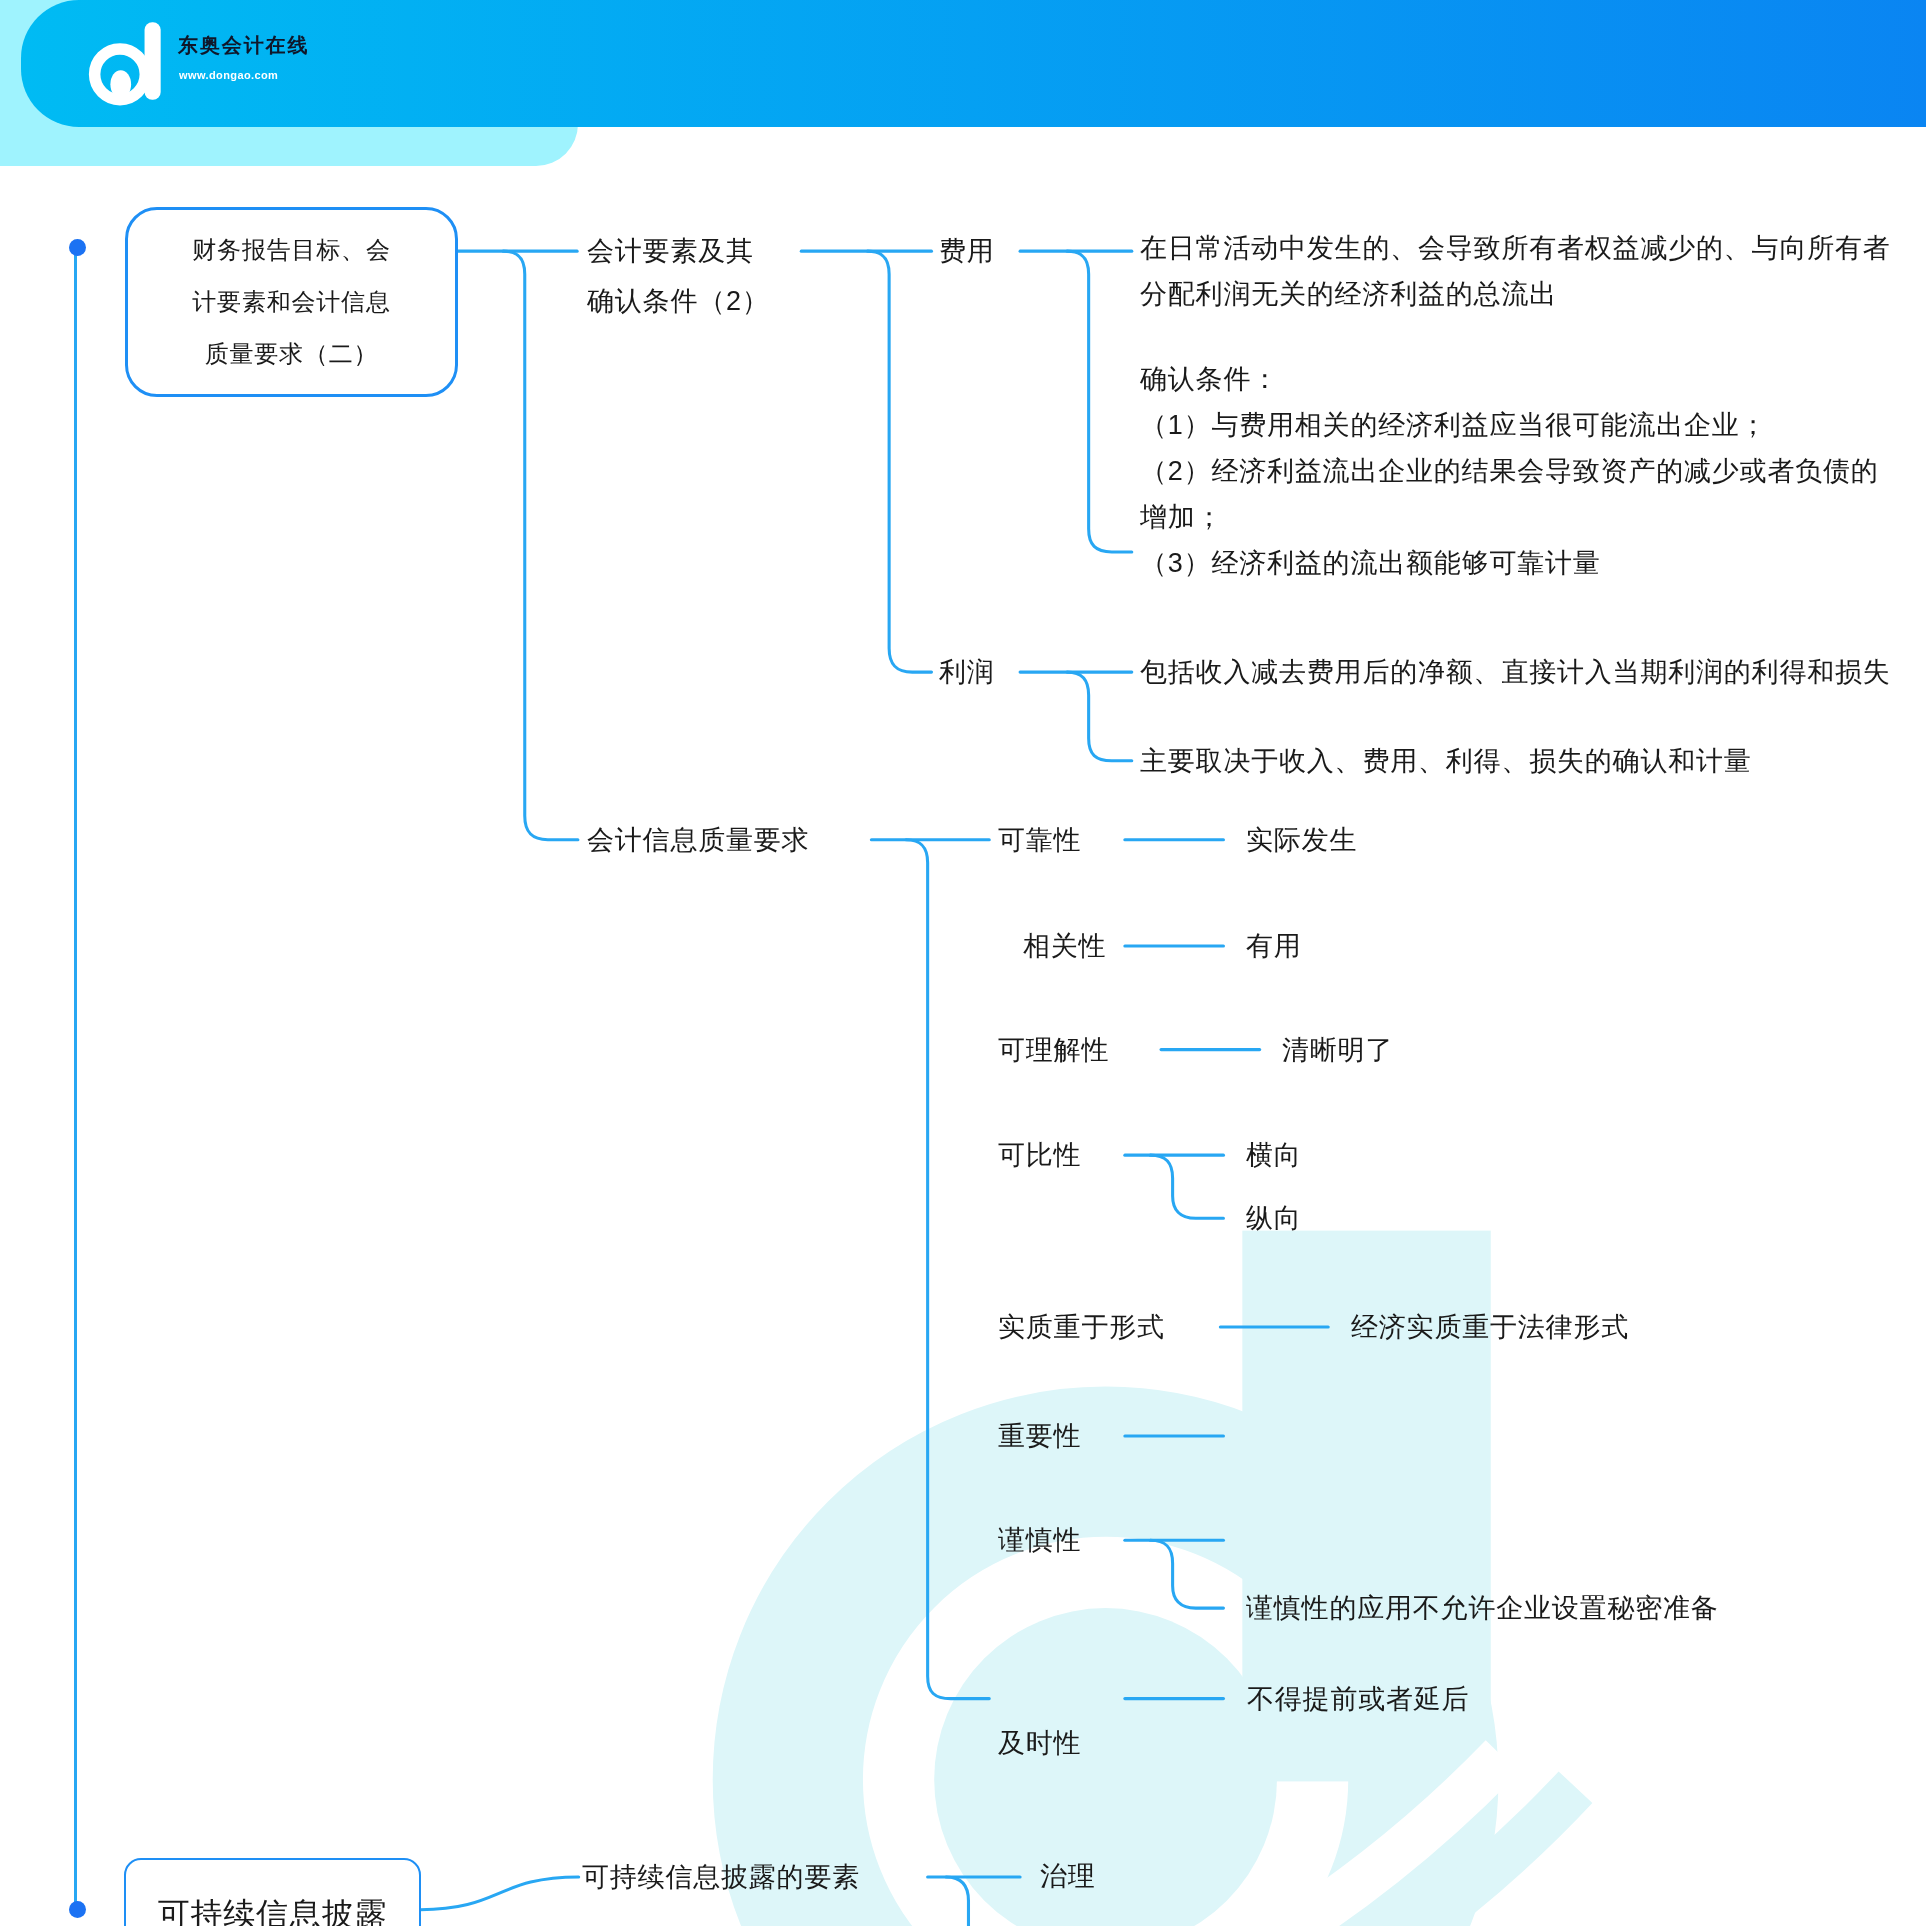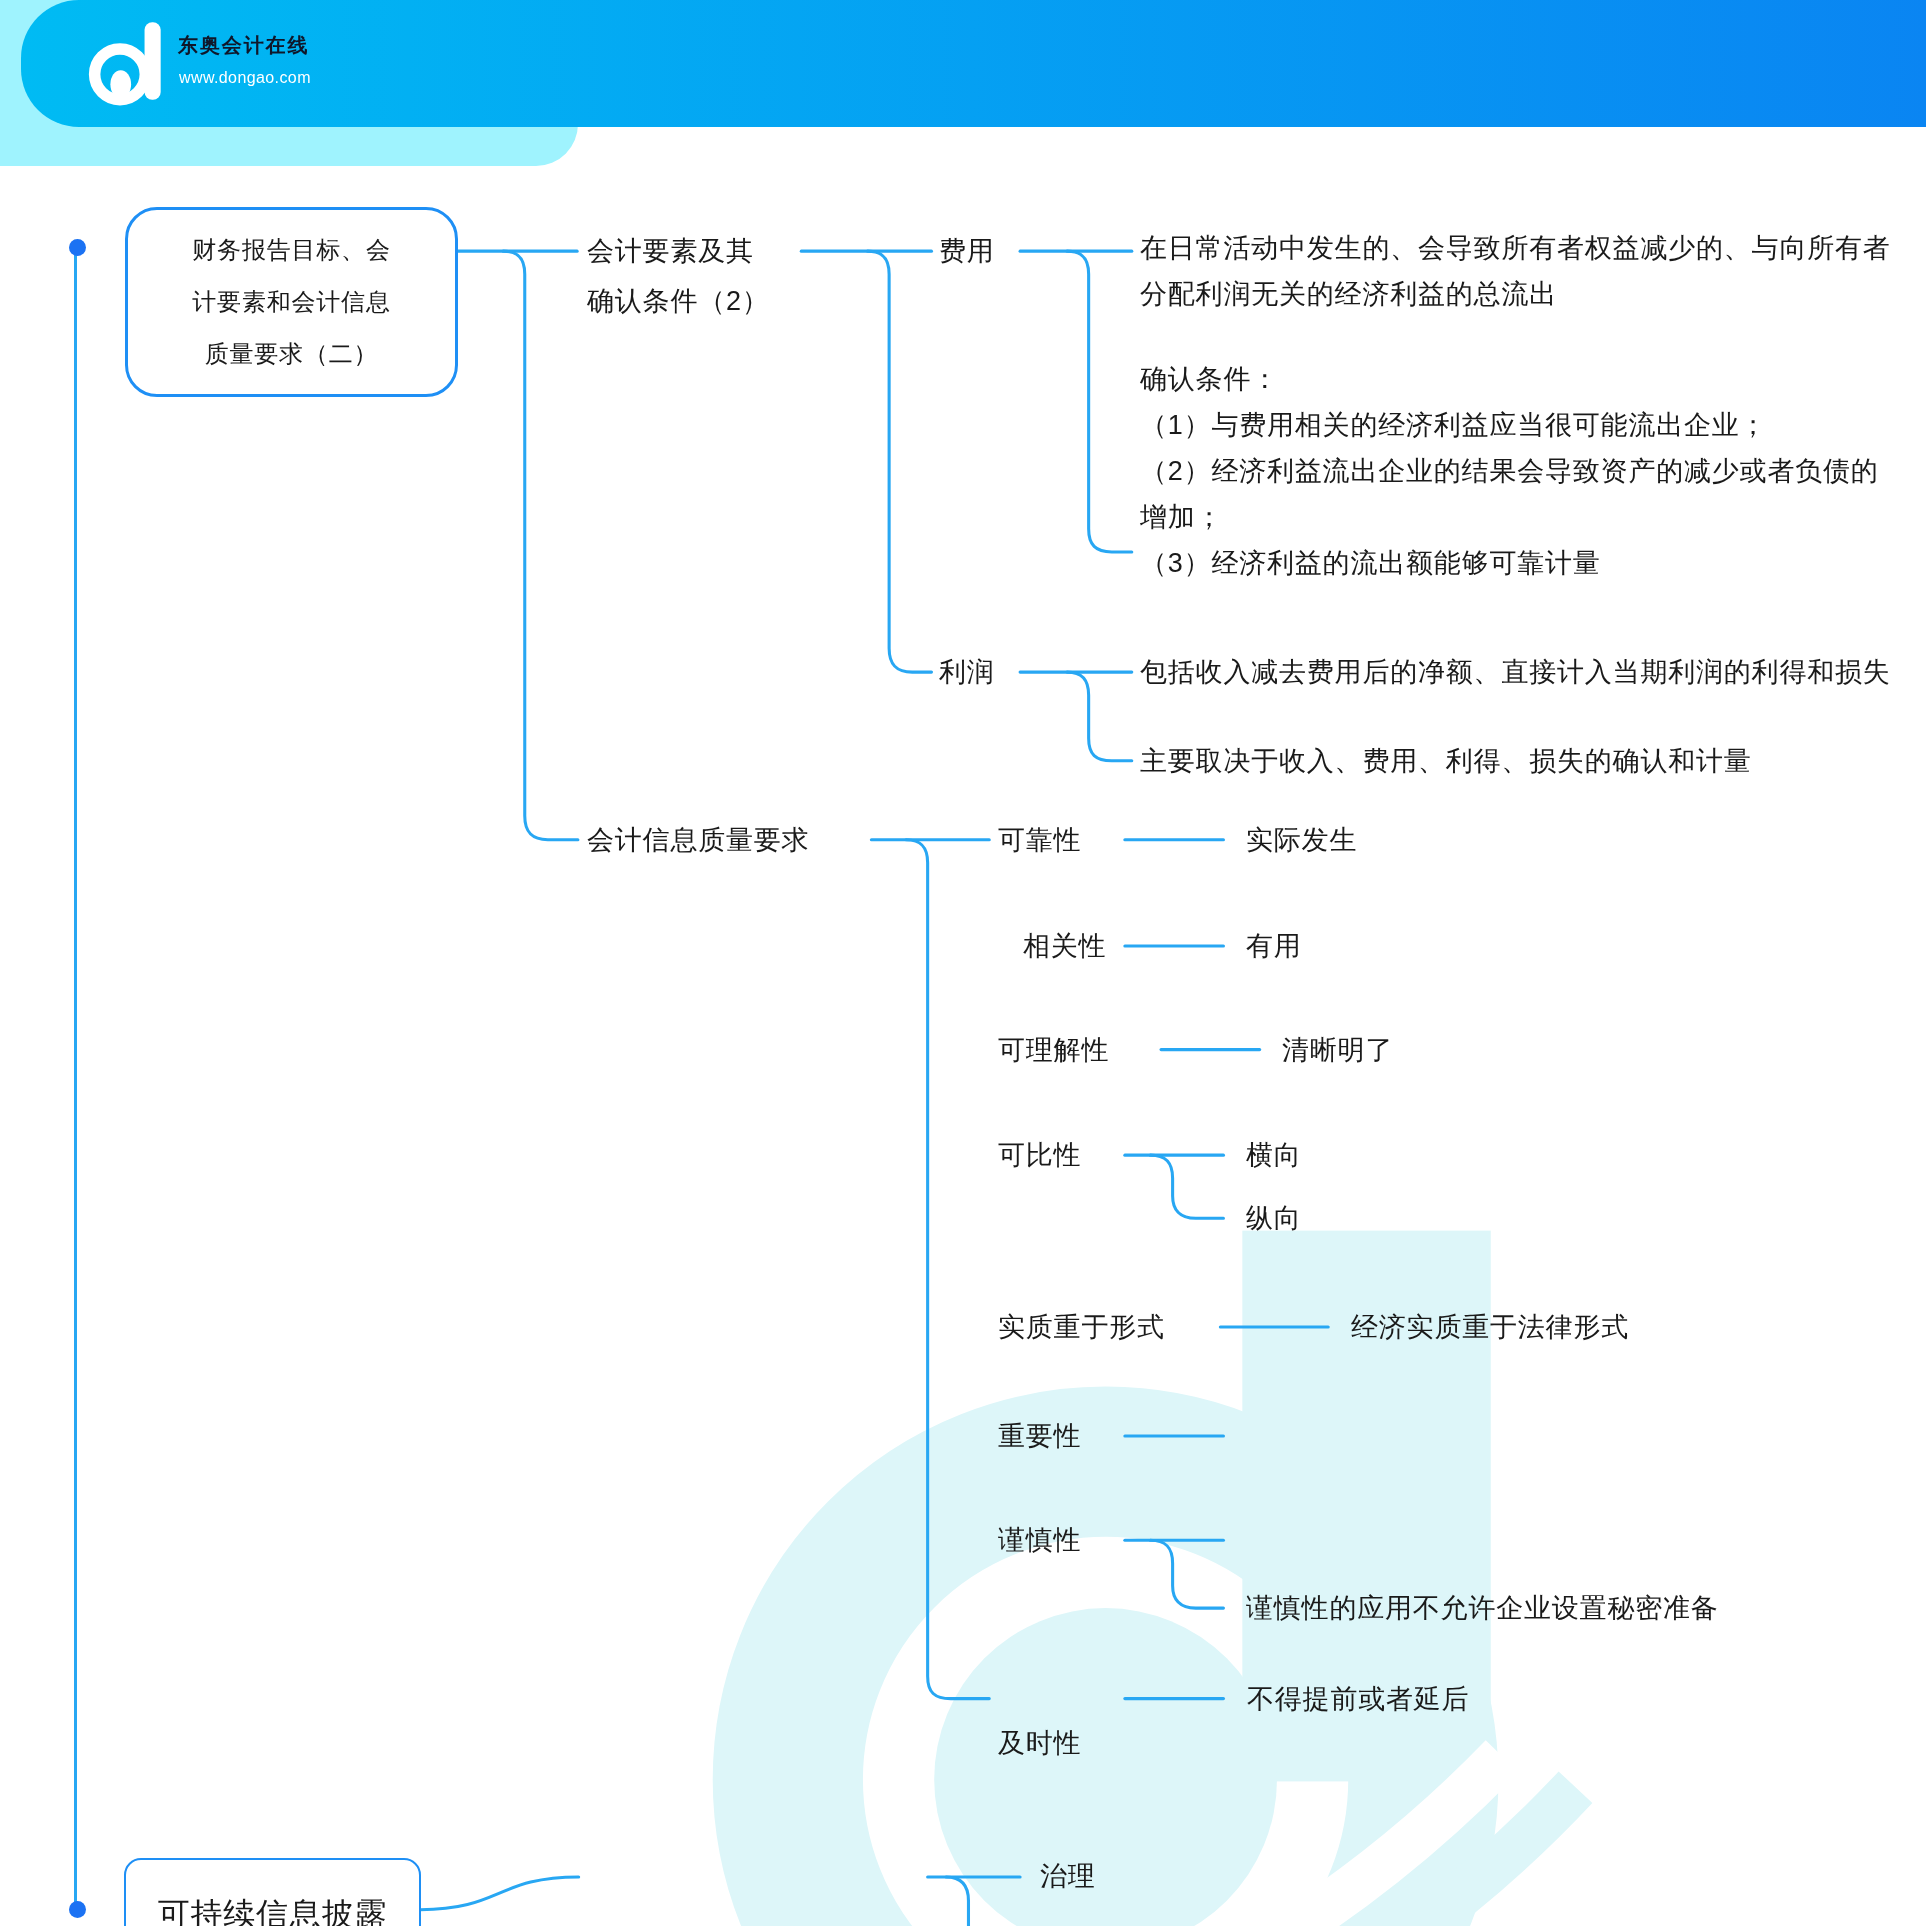--- a/index.html
+++ b/index.html
@@ -12,21 +12,21 @@
   .hdr-strip{
     position:absolute;left:0;top:0;width:578px;height:166px;
     background:#9ff3fe;border-radius:0 0 42px 0;
   }
   .hdr-bar{
     position:absolute;left:21px;top:0;width:2117px;height:127px;
     background:linear-gradient(90deg,#00bbf3 0%,#0b7ff2 100%);
     border-radius:58px 0 0 58px;
   }
   .brand-name{position:absolute;left:178px;top:32px;font-size:20px;font-weight:700;color:#0f172a;letter-spacing:1.9px;white-space:nowrap;}
-  .brand-url{position:absolute;left:179px;top:69px;font-size:16px;font-weight:400;color:#fff;letter-spacing:0.4px;white-space:nowrap;}
+  .brand-url{position:absolute;left:179px;top:69px;font-size:11px;font-weight:700;color:#fff;letter-spacing:0.4px;white-space:nowrap;}
   
   .spine{position:absolute;left:74px;top:248px;width:2.7px;height:1662px;background:#28a7f3;}
   .dot{position:absolute;width:17px;height:17px;border-radius:50%;background:#1b72f3;}
   .root-box{
     position:absolute;background:#fff;border:3.1px solid #1e8ff5;border-radius:32px;
     display:flex;flex-direction:column;align-items:center;justify-content:center;
     font-size:24px;font-weight:500;line-height:52px;text-align:center;letter-spacing:0.8px;
   }
   .t{position:absolute;white-space:nowrap;font-size:27px;font-weight:500;line-height:46px;letter-spacing:0.8px;}
   .t2{line-height:50px;}
@@ -128,20 +128,21 @@
   <div class="t" style="left:998px;top:1517px;">谨慎性</div>
   <div class="t" style="left:1246px;top:1585px;">谨慎性的应用不允许企业设置秘密准备</div>
 
   <div class="t" style="left:998px;top:1676px;margin-top:44px;">及时性</div>
   <div class="t" style="left:1247px;top:1676px;">不得提前或者延后</div>
 
   <div class="root-box" style="left:124px;top:1858px;width:293px;height:108px;border-width:2.7px;border-radius:17px;font-size:32px;">
     <div>可持续信息披露</div>
   </div>
 
+  <div class="t" style="left:582px;top:1854px;">可持续信息披露的要素</div>
   <div class="t" style="left:1040px;top:1853px;">治理</div>
   <div class="t" style="left:1040px;top:1922px;">战略</div>
 
   <div class="hdr-strip"></div>
   <div class="hdr-bar"></div>
   <svg class="layer" style="left:86px;top:16px;" width="81" height="96" viewBox="0 0 210 250" aria-hidden="true">
     <circle cx="88" cy="152" r="66" fill="none" stroke="#ffffff" stroke-width="30"></circle>
     <rect x="152" y="16" width="42" height="202" rx="20" fill="#ffffff"></rect>
     <ellipse cx="90" cy="178" rx="27" ry="37" fill="#ffffff"></ellipse>
   </svg>

